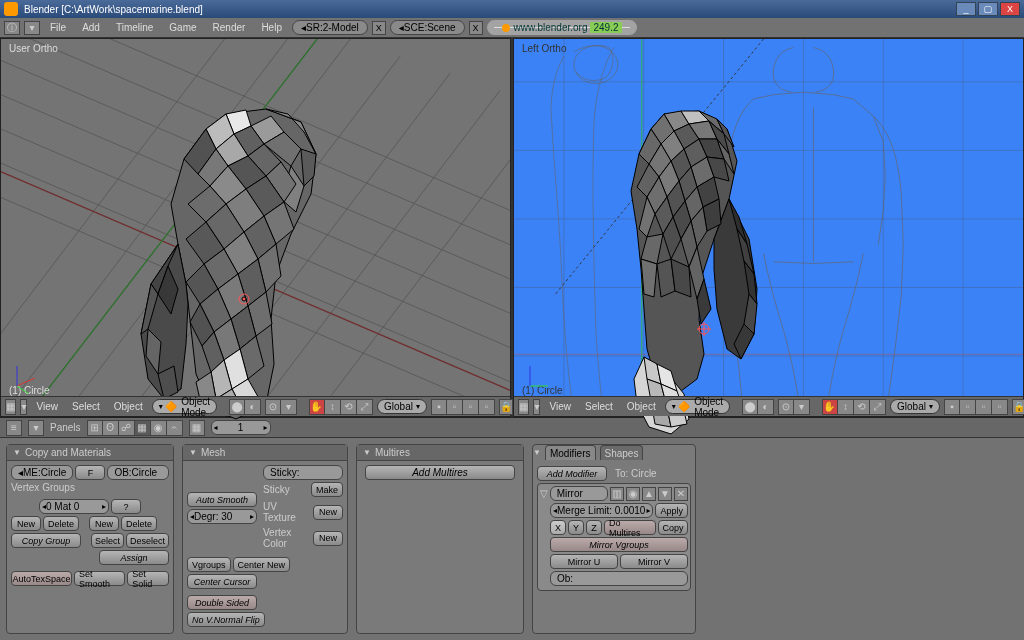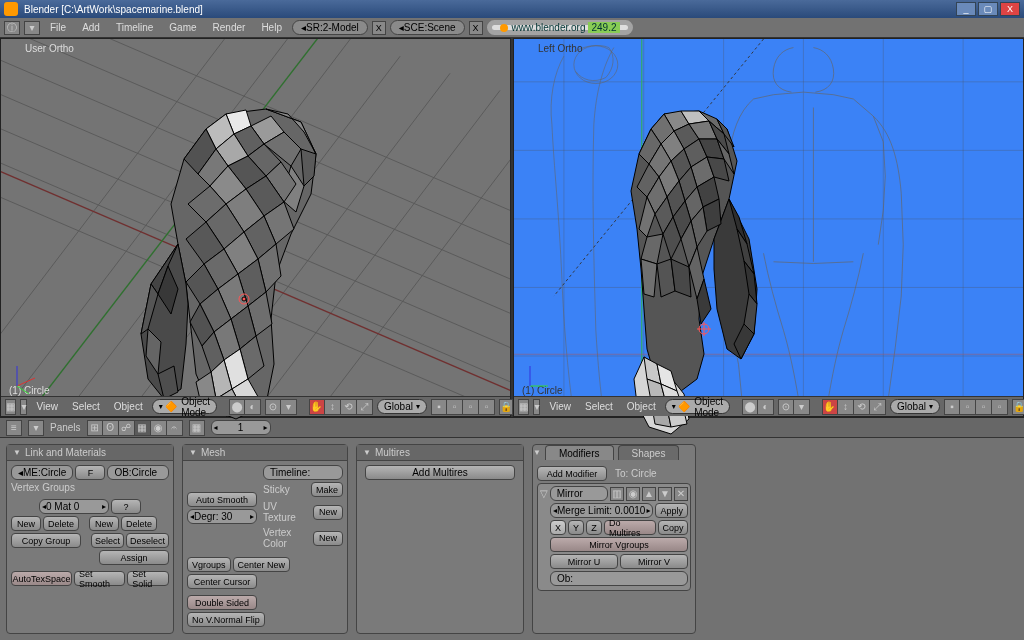--- a/index.html
+++ b/index.html
@@ -6,28 +6,28 @@
 body { background: #5b5b5b; color: #ccc; width: 1024px; height: 640px; overflow: hidden; display: flex; flex-direction: column; }
 .titlebar { background: linear-gradient(#4a6a9a,#2a4a7a); height: 18px; display: flex; align-items: center; padding: 0 4px; color: #fff; text-align: right; }
 .titlebar .icon { width: 14px; height: 14px; background: #f90; border-radius: 3px; margin-right: 6px; }
 .titlebar .controls { margin-left: auto; display: flex; gap: 2px; }
 .titlebar .controls span { width: 20px; height: 14px; background: #6a8aba; border: 1px solid #345; display: flex; align-items: center; justify-content: center; font-size: 9px; }
 .titlebar .controls .close { background: #d44; }
 .topbar { background: #727272; height: 20px; display: flex; align-items: center; gap: 4px; padding: 0 4px; border-bottom: 1px solid #333; }
 .topbar .hi { width: 16px; height: 14px; background: #888; border: 1px solid #444; display: inline-flex; align-items: center; justify-content: center; }
 .menu-item { color: #ddd; padding: 0 6px; cursor: default; }
 .pill { background: #8a8a8a; border: 1px solid #444; border-radius: 8px; padding: 1px 8px; height: 15px; display: inline-flex; align-items: center; color: #000; }
-.weblink { background: #ddd; border: 5px solid #a3a3a3; border-radius: 8px; height: 15px; padding: 0 8px; display: inline-flex; align-items: center; color: #033; }
+.weblink { background: #ddd; border: 7px solid #a3a3a3; border-radius: 8px; height: 15px; padding: 0 8px; display: inline-flex; align-items: center; color: #033; }
 .weblink .dot { width: 8px; height: 8px; background: #f90; border-radius: 50%; margin-right: 4px; }
 .stats { color: #ddd; font-size: 10px; }
 .xbtn { width: 14px; height: 14px; background: #888; border: 1px solid #444; display: inline-flex; align-items: center; justify-content: center; color: #000; font-size: 9px; }
 .vparea { flex: 1; display: flex; gap: 2px; background: #333; }
 .vp { flex: 1; background: #747474; position: relative; border: 1px solid #222; }
 .vp.bg { background: #3b82f6; }
-.vp-label { position: absolute; top: 4px; left: 24px; color: #ddd; font-size: 10px; }
+.vp-label { position: absolute; top: 4px; left: 8px; color: #ddd; font-size: 10px; }
 .vp-bl { position: absolute; bottom: 20px; left: 8px; color: #ddd; font-size: 10px; }
 .axis { position: absolute; bottom: 22px; left: 8px; }
 .vp-header { background: #676767; height: 20px; position: absolute; bottom: 0; left: 0; right: 0; display: flex; align-items: center; gap: 4px; padding: 0 4px; border-top: 1px solid #333; }
 .vh-item { color: #ddd; padding: 0 5px; }
 .mode-pill { background: #aaa; border: 1px solid #333; border-radius: 8px; padding: 1px 6px; height: 15px; display: inline-flex; align-items: center; color: #000; gap: 3px; }
 .mode-pill .tri { font-size: 8px; }
 .icon-sq { width: 16px; height: 16px; background: #888; border: 1px solid #444; display: inline-flex; align-items: center; justify-content: center; }
 .icon-cluster { display: flex; gap: 0; }
 .icon-cluster .icon-sq { border-left: none; }
 .icon-cluster .icon-sq:first-child { border-left: 1px solid #444; }
@@ -36,29 +36,29 @@
 .torso { position: absolute; }
 .panels-head { background: #676767; height: 20px; display: flex; align-items: center; gap: 6px; padding: 0 6px; border-top: 1px solid #222; }
 .panels-head .icon-sq.sel { background: #5a5a5a; }
 .panels-area { background: #727272; flex: 0 0 150px; display: flex; gap: 8px; padding: 6px; border-top: 1px solid #333; }
 .panel { background: #7a7a7a; border: 1px solid #444; border-radius: 4px; padding: 4px; min-width: 160px; }
 .panel .hdr { background: #676767; margin: -4px -4px 4px -4px; padding: 2px 6px; border-bottom: 1px solid #444; display: flex; align-items: center; gap: 4px; }
 .panel .hdr .arrow { font-size: 8px; }
 .btn { background: linear-gradient(#b5b5b5,#8a8a8a); border: 1px solid #444; border-radius: 4px; padding: 1px 6px; color: #000; display: inline-flex; align-items: center; height: 15px; min-width: 40px; justify-content: center; }
 .btn.small { min-width: 30px; padding: 1px 4px; font-size: 9px; }
 .btn.purple { background: linear-gradient(#baa,#988); }
-.btn.wide { min-width: 70px; }
+.btn.wide { min-width: 70px; font-style: italic; }
 .btn.active { background: linear-gradient(#ccc,#aaa); }
 .field { background: #999; border: 1px solid #444; border-radius: 6px; padding: 1px 6px; color: #000; height: 15px; display: inline-flex; align-items: center; }
 .num-field { background: #999; border: 1px solid #444; border-radius: 6px; padding: 1px 6px; color: #000; height: 15px; display: inline-flex; align-items: center; position: relative; }
 .num-field::before { content: "◂"; position: absolute; left: 2px; font-size: 8px; }
 .num-field::after { content: "▸"; position: absolute; right: 2px; font-size: 8px; }
 .row { display: flex; gap: 2px; margin-bottom: 2px; align-items: center; }
 .sep { height: 4px; }
-.tab { background: #888; border: 1px solid #444; border-bottom: none; border-radius: 4px 4px 0 0; padding: 1px 13px; color: #000; height: 15px; display: inline-flex; align-items: center; }
+.tab { background: #888; border: 1px solid #444; border-bottom: none; border-radius: 4px 4px 0 0; padding: 1px 4px; color: #000; height: 15px; display: inline-flex; align-items: center; }
 .tab.inactive { background: #6a6a6a; color: #ccc; }
 .mod-row { background: #8a8a8a; border: 1px solid #444; border-radius: 4px; padding: 2px; margin-bottom: 2px; }
 .divider { width: 1px; background: #444; height: 14px; margin: 0 2px; }
 </style>
 </head>
 <body>
 
 <div class="titlebar">
   <span class="icon"></span>
   <span>Blender [C:\ArtWork\spacemarine.blend]</span>
@@ -366,21 +366,21 @@
   <span class="icon-sq">▦</span>
   <span class="num-field" style="min-width:60px;justify-content:center">
       <span>1</span>
     </span>
 </div>
 
 <div class="panels-area">
   <div class="panel" style="width:168px">
     <div class="hdr">
         <span class="arrow">▼</span>
-        <span>Link and Materials</span>
+        <span>Copy and Materials</span>
       </div>
     <div class="row">
         <span class="field" style="flex:1">◂<span>ME:Circle</span></span>
         <span class="btn small">F</span>
         <span class="field" style="flex:1">OB:Circle</span>
       </div>
     <div class="row">
         <span>Vertex Groups</span>
       </div>
     <div class="sep"></div>
@@ -420,21 +420,21 @@
         <span>Mesh</span>
       </div>
     <div class="row">
       <div style="display:flex;flex-direction:column;gap:2px">
         <span class="btn small wide">Auto Smooth</span>
         <span class="num-field" style="min-width:70px">
             <span>Degr: 30</span>
           </span>
       </div>
       <div style="display:flex;flex-direction:column;gap:2px;margin-left:4px;flex:1">
-        <span class="field">Timeline:</span>
+        <span class="field">Sticky:</span>
         <div class="row">
             <span style="flex:1">Sticky</span>
             <span class="btn small">Make</span>
           </div>
         <div class="row">
             <span style="flex:1">UV Texture</span>
             <span class="btn small">New</span>
           </div>
         <div class="row">
             <span style="flex:1">Vertex Color</span>

